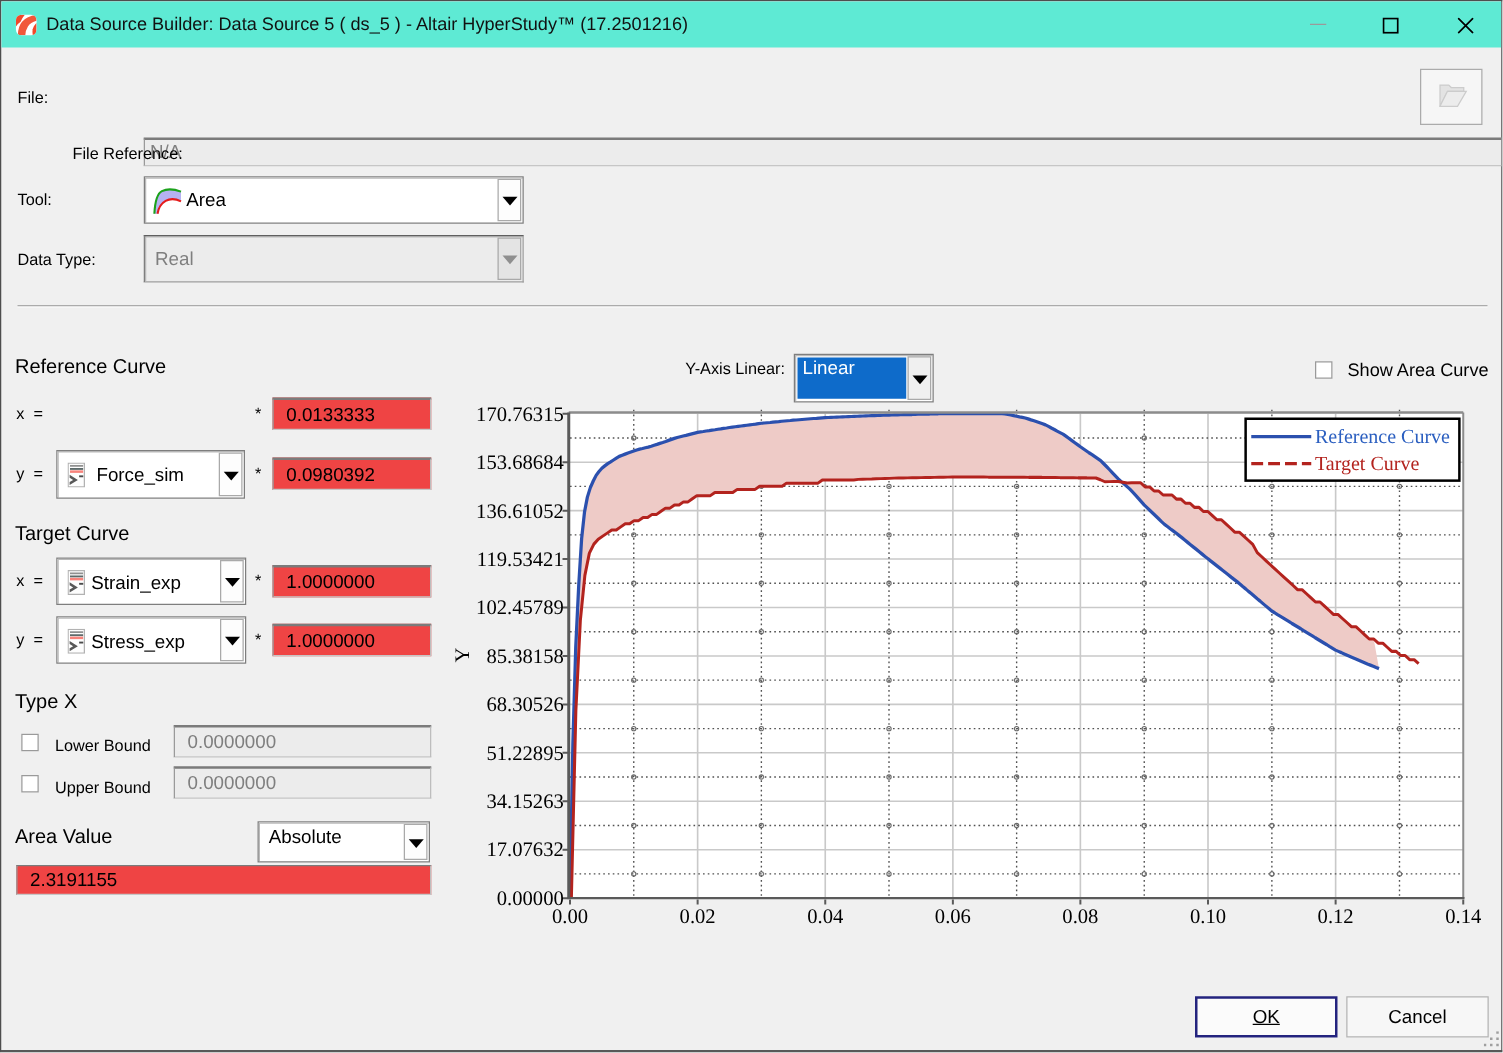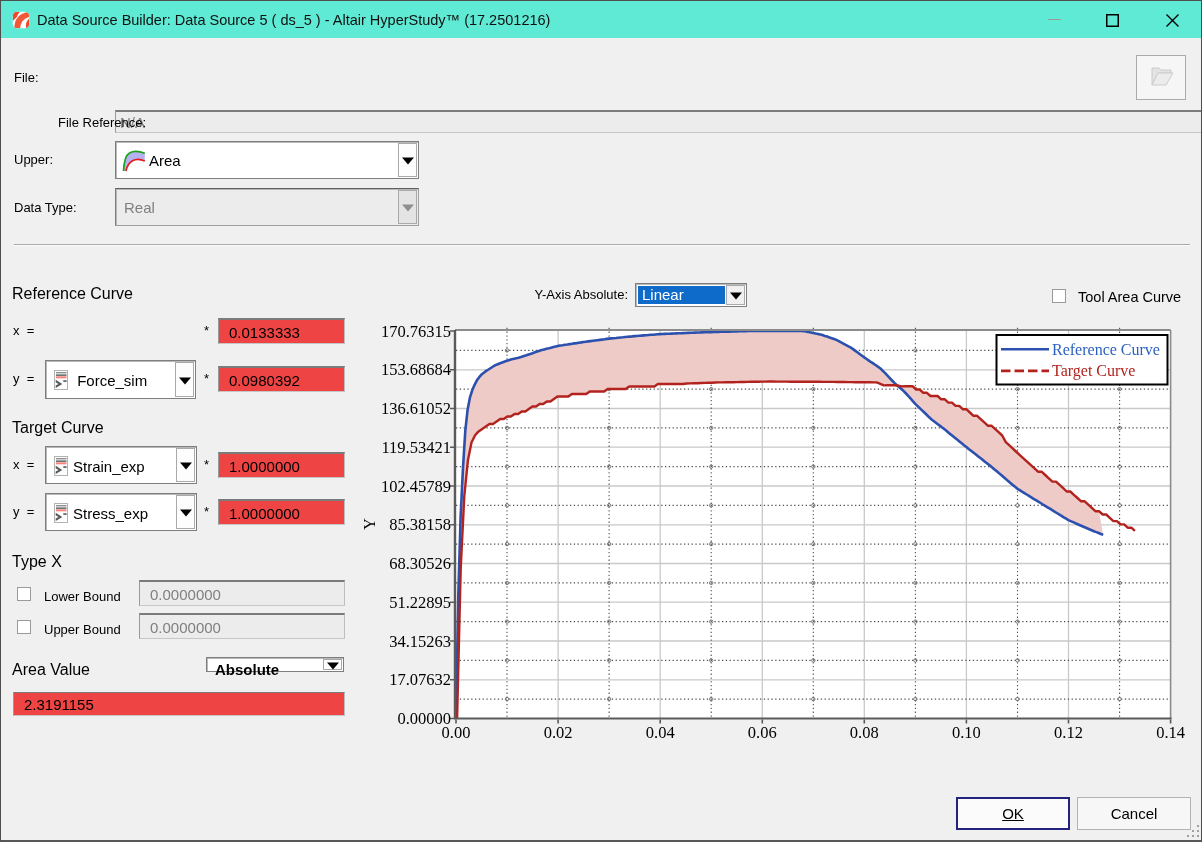--- a/index.html
+++ b/index.html
@@ -75,21 +75,21 @@
       <span style="left:4px;">N/A</span>
     </div>
   <div class="abs" style="left:1135px; top:54px; width:50px; height:45px; background:#f6f6f6; border:1px solid #ababab;">
     <svg width="48" height="43" viewBox="0 0 48 43">
       <path d="M15 12 L15 29 L21 17 L34 17 L34 14 L24 14 L22 12 Z" fill="#e3e3e3" stroke="#cccccc" stroke-width="1"></path>
       <path d="M15 29 L21 17 L36 17 L29 29 Z" fill="#ececec" stroke="#cccccc" stroke-width="1"></path>
     </svg>
   </div>
   <div class="lbl" style="left:13px; top:114px;margin-left:44px;">File Reference:</div>
 
-  <div class="lbl" style="left:13px; top:151px;">Upper:</div>
+  <div class="lbl" style="left:13px; top:151px;">Tool:</div>
   <div class="combo" style="left:114px; top:140px; width:304px; height:38px;">
     <svg class="abs" style="left:6px; top:7px;" width="24" height="24" viewBox="0 0 24 24">
       <path d="M1.5 22 C2 12 3.5 6 7.5 3.9 C11.5 1.9 17.5 2.3 22.8 4.3 L22.8 12.1 C19 10.2 13.5 9.9 10.5 11.7 C7.5 13.5 5 17 4.2 22 Z" fill="#b6b2f2"></path>
       <path d="M1.5 22 C2 12 3.5 6 7.5 3.9 C11.5 1.9 17.5 2.3 22.8 4.3" fill="none" stroke="#1ca21c" stroke-width="1.7"></path>
       <path d="M4 22 C4.8 17 7.5 13.4 10.5 11.7 C14 9.8 19 10.2 22.8 12.1" fill="none" stroke="#e51c1c" stroke-width="1.7"></path>
     </svg>
     <span class="abs" style="left:33px; top:10px;">Area</span>
     <div class="cbtn"></div>
   </div>
 
@@ -154,36 +154,36 @@
   <div class="tin tind" style="left:138px; top:579px; width:206px; height:26px;">
       <span>0.0000000</span>
     </div>
   <div class="cb" style="left:16px; top:619px;"></div>
   <div class="lbl" style="left:43px; top:621px;">Upper Bound</div>
   <div class="tin tind" style="left:138px; top:612px; width:206px; height:26px;">
       <span>0.0000000</span>
     </div>
 
   <div class="hdr" style="left:11px; top:660px;">Area Value</div>
-  <div class="combo" style="left:205px; top:656px; width:138px; height:15px;font-weight:bold;">
+  <div class="combo" style="left:205px; top:656px; width:138px; height:33px;">
     <span class="abs" style="left:8px; top:3px;">Absolute</span>
       <div class="cbtn"></div>
   </div>
   <div class="tin" style="left:12px; top:691px; width:332px; height:24px; border-top-width:1px;">
       <span>2.3191155</span>
     </div>
 
-  <div class="lbl" style="right:573px; top:286px;">Y-Axis Absolute:</div>
-  <div class="combo" style="left:634px; top:282px; width:112px; height:24px;">
+  <div class="lbl" style="right:573px; top:286px;">Y-Axis Linear:</div>
+  <div class="combo" style="left:634px; top:282px; width:112px; height:39px;">
     <div class="abs" style="left:2px; top:2px; right:21px; bottom:2px; background:#0e6bca;"></div>
     <span class="abs" style="left:6px; top:2px; color:#fff;">Linear</span>
     <div class="cbtn" style="background:#f0f0f0;"></div>
   </div>
   <div class="cb" style="left:1051px; top:288px;"></div>
-  <div class="lbl" style="left:1077px; top:288px; font-size:14.5px;">Tool Area Curve</div>
+  <div class="lbl" style="left:1077px; top:288px; font-size:14.5px;">Show Area Curve</div>
 
   <div class="abs" style="left:955px; top:796px; width:114px; height:33px; background:#fbfbfb; border:2px solid #23237e; text-align:center; line-height:29px;"><span style="text-decoration:underline;">OK</span></div>
   <div class="abs" style="left:1076px; top:796px; width:114px; height:33px; background:#f7f7f7; border:1px solid #b3b3b3; text-align:center; line-height:31px;">Cancel</div>
   <svg class="abs" style="left:1186px; top:824px;" width="14" height="14" viewBox="0 0 14 14">
     <g fill="#9f9f9f">
         <rect x="10" y="10" width="2" height="2"></rect>
         <rect x="10" y="5" width="2" height="2"></rect>
         <rect x="5" y="10" width="2" height="2"></rect>
         <rect x="10" y="0" width="2" height="2"></rect>
         <rect x="0" y="10" width="2" height="2"></rect>

